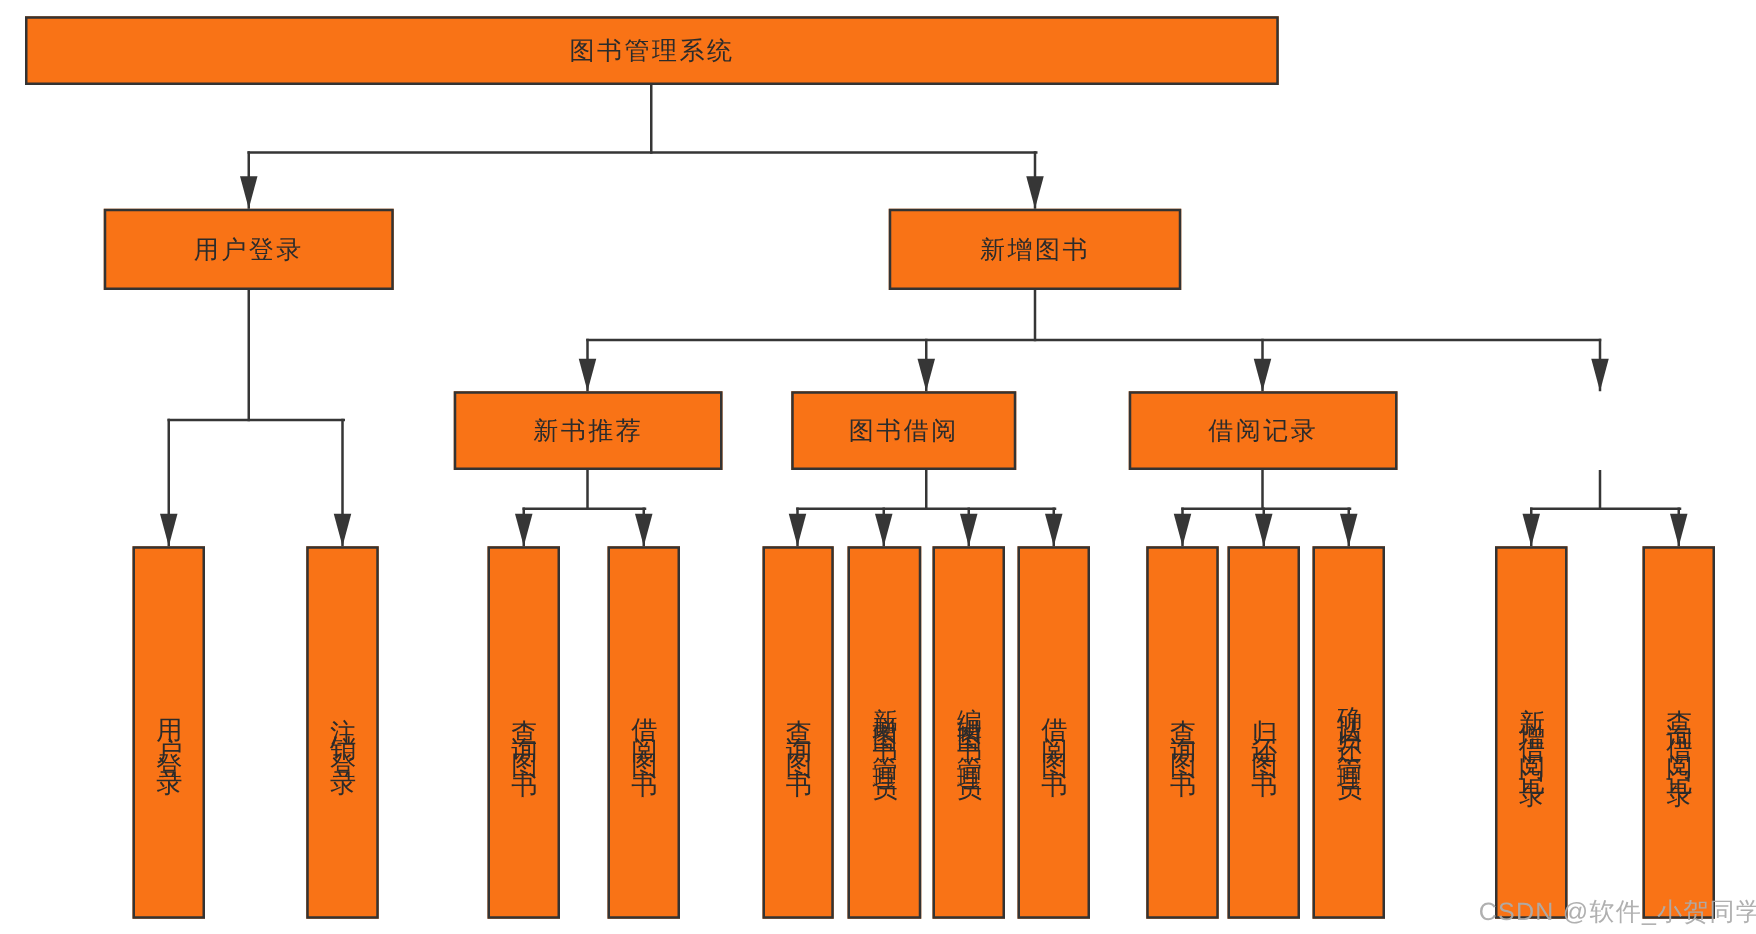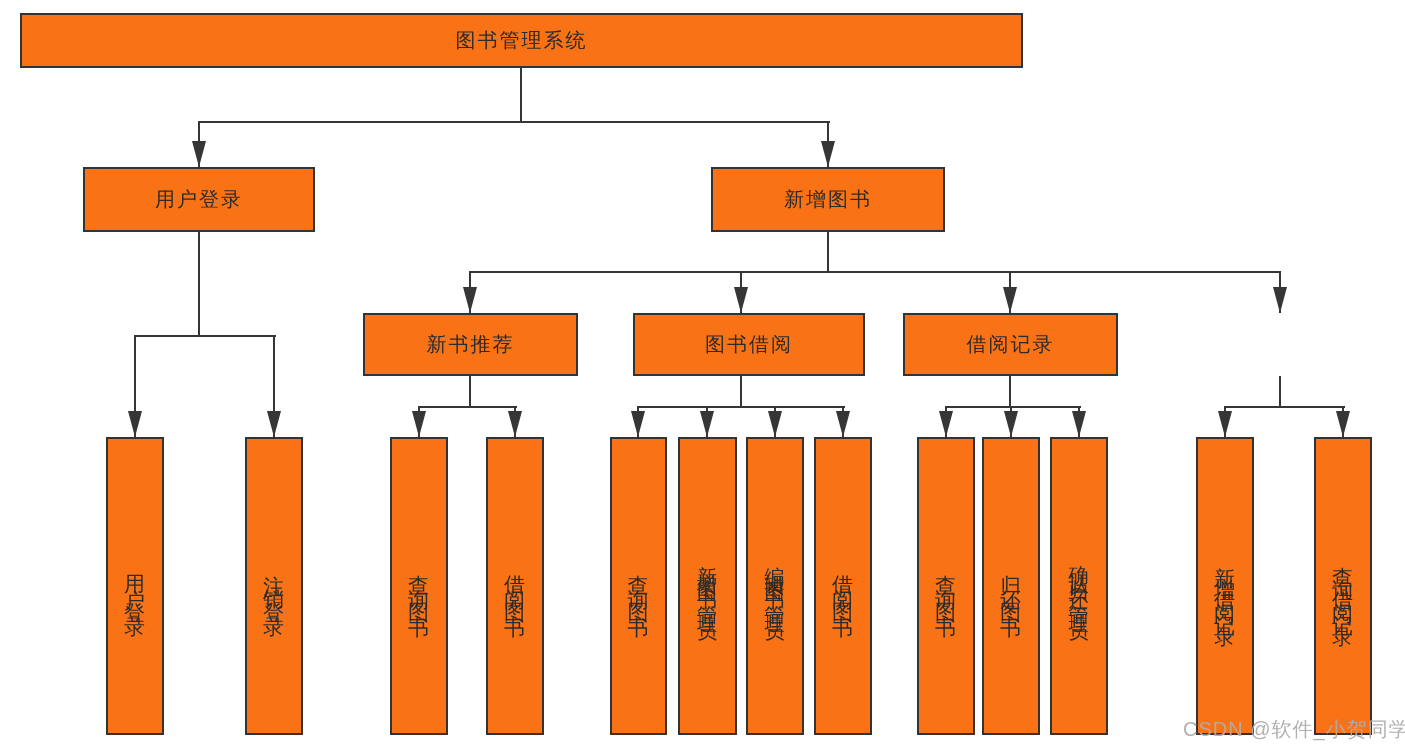--- a/index.html
+++ b/index.html
@@ -51,21 +51,21 @@
 <body>
 
 <div id="stage">
 
   <div class="box hbox" style="left:20px;top:13px;width:1003px;height:55px">图书管理系统</div>
 
   <div class="box hbox" style="left:83px;top:167px;width:232px;height:65px">用户登录</div>
   <div class="box hbox" style="left:711px;top:167px;width:234px;height:65px">新增图书</div>
 
   <div class="box hbox" style="left:363px;top:313px;width:215px;height:63px">新书推荐</div>
-  <div class="box hbox" style="left:633px;top:313px;width:232px;height:63px">图书借阅</div>
+  <div class="box hbox" style="left:633px;top:313px;width:180px;height:63px">图书借阅</div>
   <div class="box hbox" style="left:903px;top:313px;width:215px;height:63px">借阅记录</div>
 
   <div class="box vbox" style="left:106px;top:437px;width:58px;height:298px">用户登录</div>
   <div class="box vbox" style="left:245px;top:437px;width:58px;height:298px">注销登录</div>
 
   <div class="box vbox" style="left:390px;top:437px;width:58px;height:298px">查询图书</div>
   <div class="box vbox" style="left:486px;top:437px;width:58px;height:298px">借阅图书</div>
 
   <div class="box vbox" style="left:610px;top:437px;width:57px;height:298px">查询图书</div>
   <div class="box vbox tight" style="left:678px;top:437px;width:59px;height:298px">新增图书（管理员）</div>

